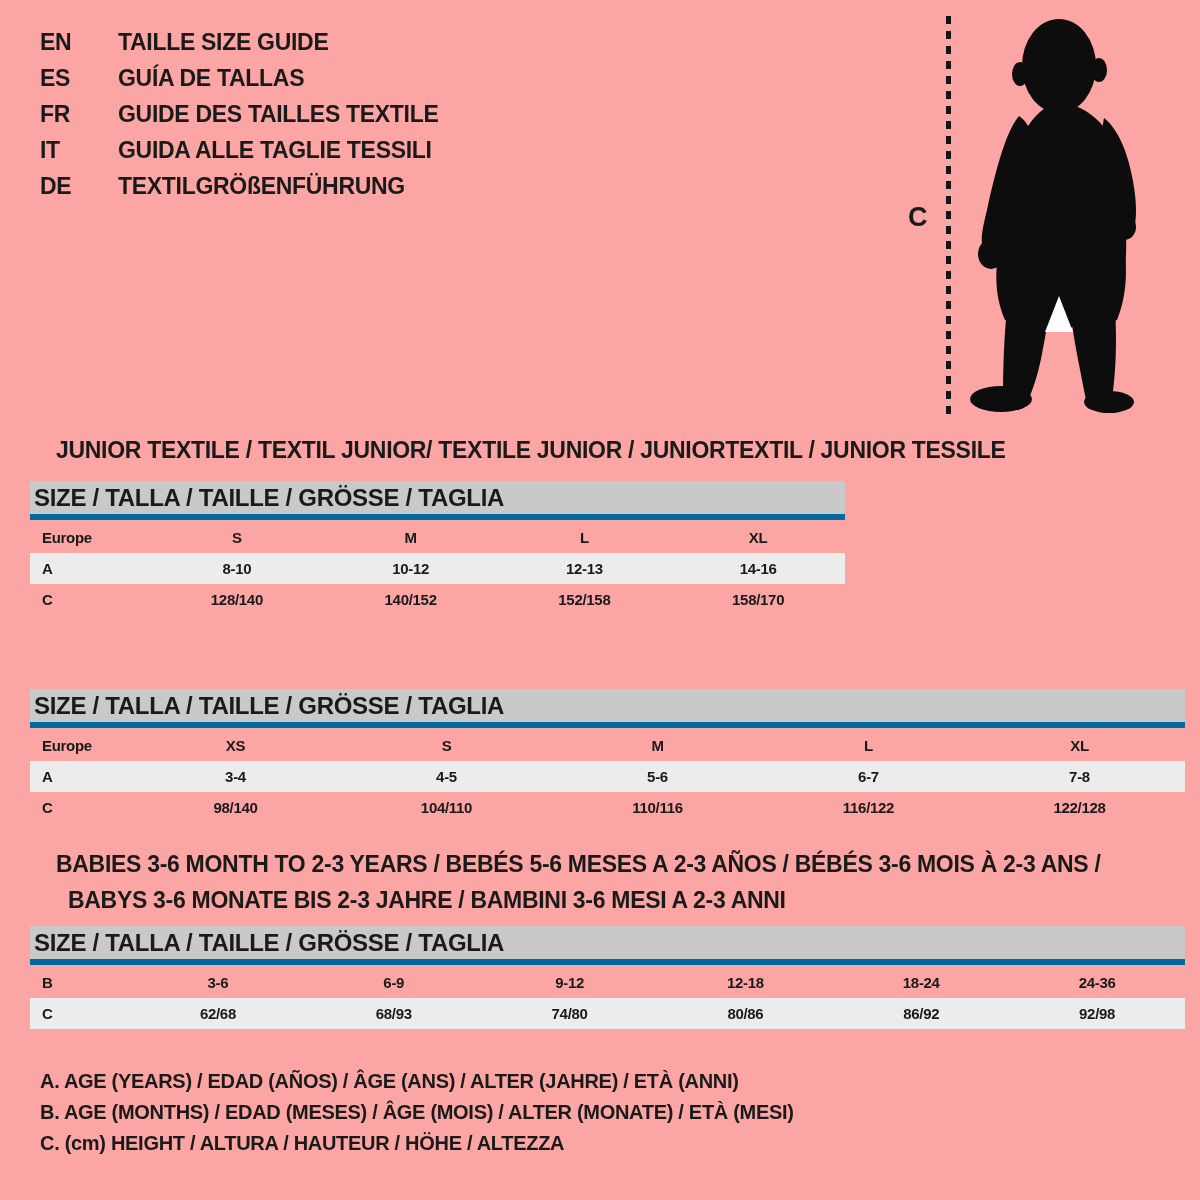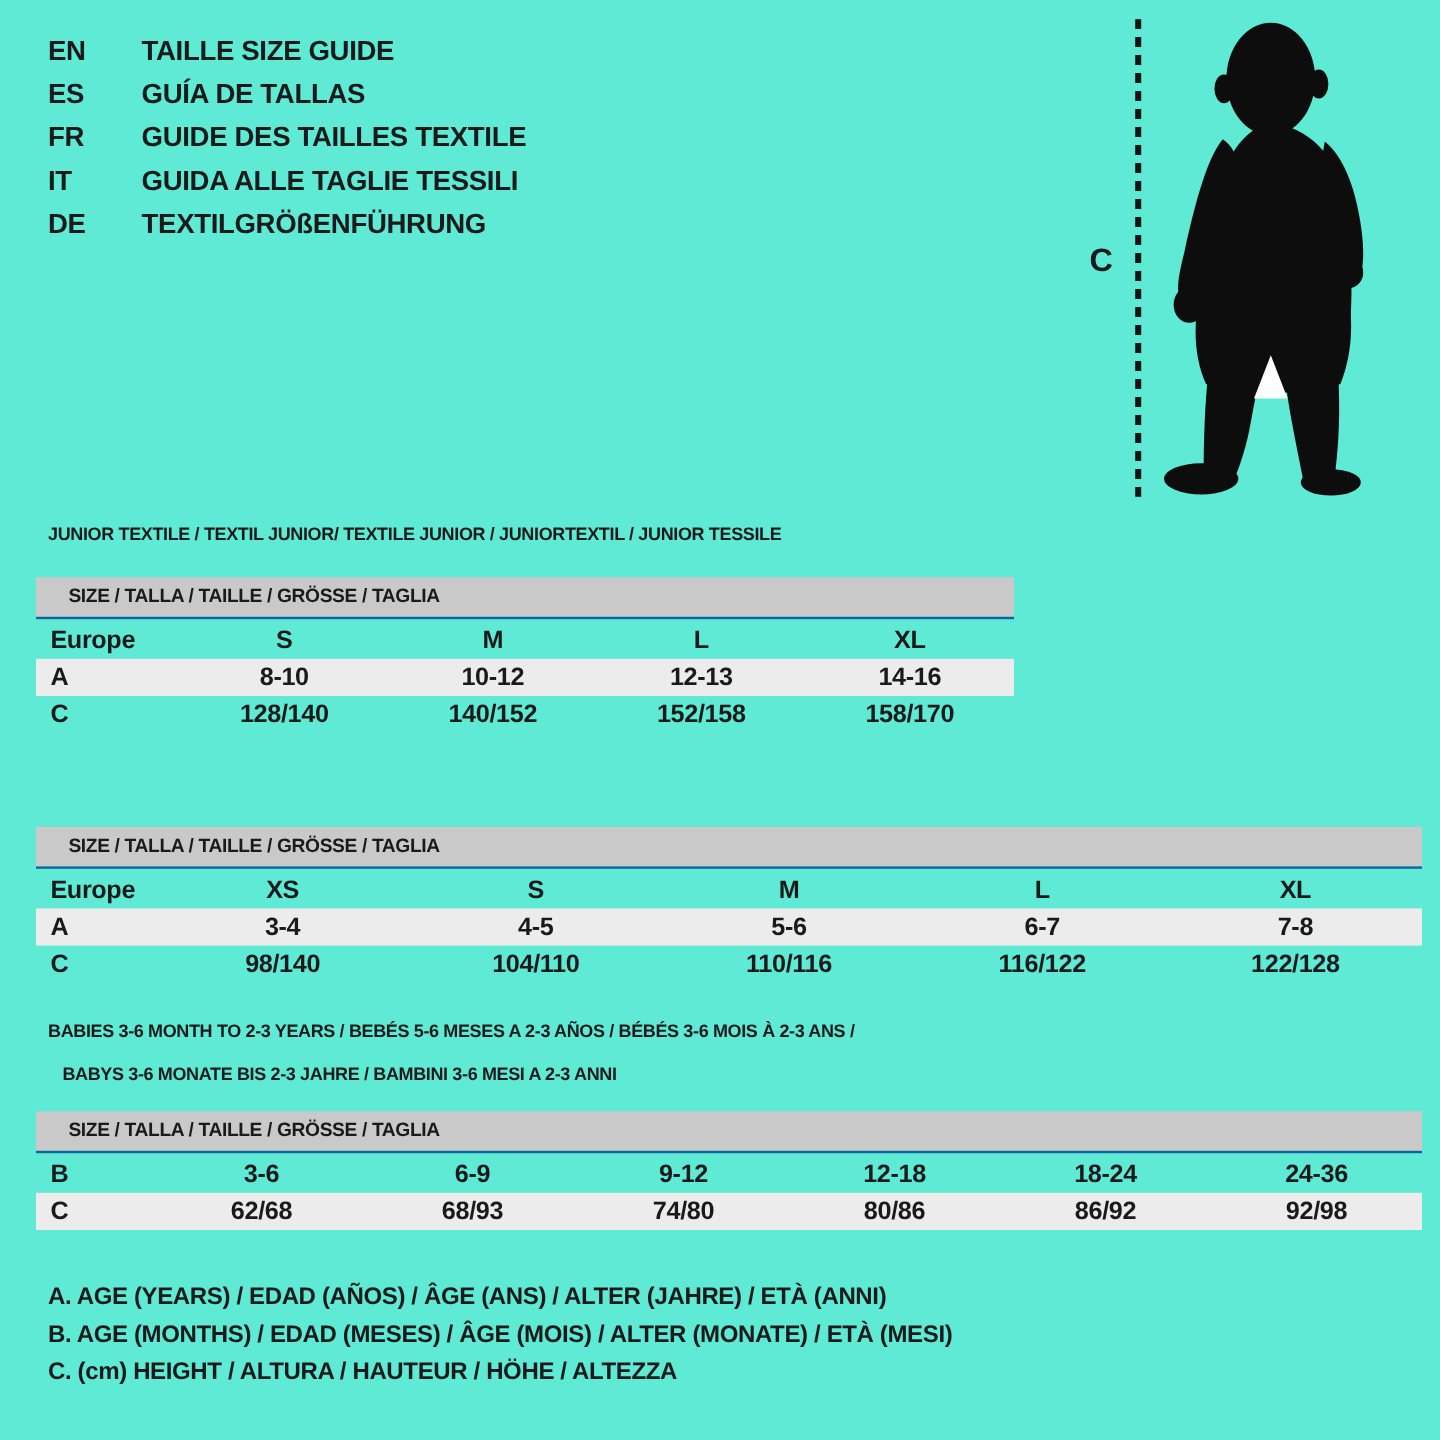--- a/index.html
+++ b/index.html
@@ -1,19 +1,19 @@
 <!DOCTYPE html>
 <html><head>
 <meta charset="utf-8">
 <style>
   html,body { margin:0; padding:0; }
   .page {
     position:relative;
     width:1200px; height:1200px;
-    background:#5eead4;
+    background:#fca5a5;
     font-family:"Liberation Sans", sans-serif;
     font-weight:bold;
     color:#1a1a1a;
     letter-spacing:-0.3px;
     overflow:hidden;
   }
 
   
   .langs { position:absolute; left:40px; top:24px; }
   .lang-row { display:flex; height:36px; line-height:36px; font-size:23px; }
@@ -23,34 +23,34 @@
   
   .figure { position:absolute; left:900px; top:0; width:300px; height:430px; }
   .dash-line {
     position:absolute; left:46px; top:16px; width:5px; height:398px;
     background:repeating-linear-gradient(to bottom, #141414 0 8px, transparent 8px 15px);
   }
   .measure-label { position:absolute; left:8px; top:202px; font-size:27px; }
   .baby-svg { position:absolute; left:58px; top:14px; width:232px; height:400px; }
 
   
-  .sec-title { position:absolute; left:40px; font-size:15px; white-space:nowrap; }
+  .sec-title { position:absolute; left:56px; font-size:23px; white-space:nowrap; }
   .sub { font-size:0.62em; vertical-align:sub; }
 
   
   .table { position:absolute; }
   .t-head {
     height:33px; line-height:33px;
     background:#c9c9c9;
-    border-bottom:2px solid #0369a1;
-    padding-left:27px;
-    font-size:16px;
+    border-bottom:6px solid #0369a1;
+    padding-left:4px;
+    font-size:24px;
     margin-bottom:2px;
   }
-  .t-row { display:grid; height:31px; line-height:31px; font-size:21px; }
+  .t-row { display:grid; height:31px; line-height:31px; font-size:15px; }
   .t-row span { text-align:center; }
   .t-row span:first-child { text-align:left; padding-left:12px; }
   .t-row.shaded { background:#ececec; }
   .t1 { left:30px; top:481px; width:815px; }
   .t1 .t-row { grid-template-columns:120px repeat(4, 1fr); }
   .t2 { left:30px; top:689px; width:1155px; }
   .t2 .t-row { grid-template-columns:100px repeat(5, 1fr); }
   .t3 { left:30px; top:926px; width:1155px; }
   .t3 .t-row { grid-template-columns:100px repeat(6, 1fr); }
 

